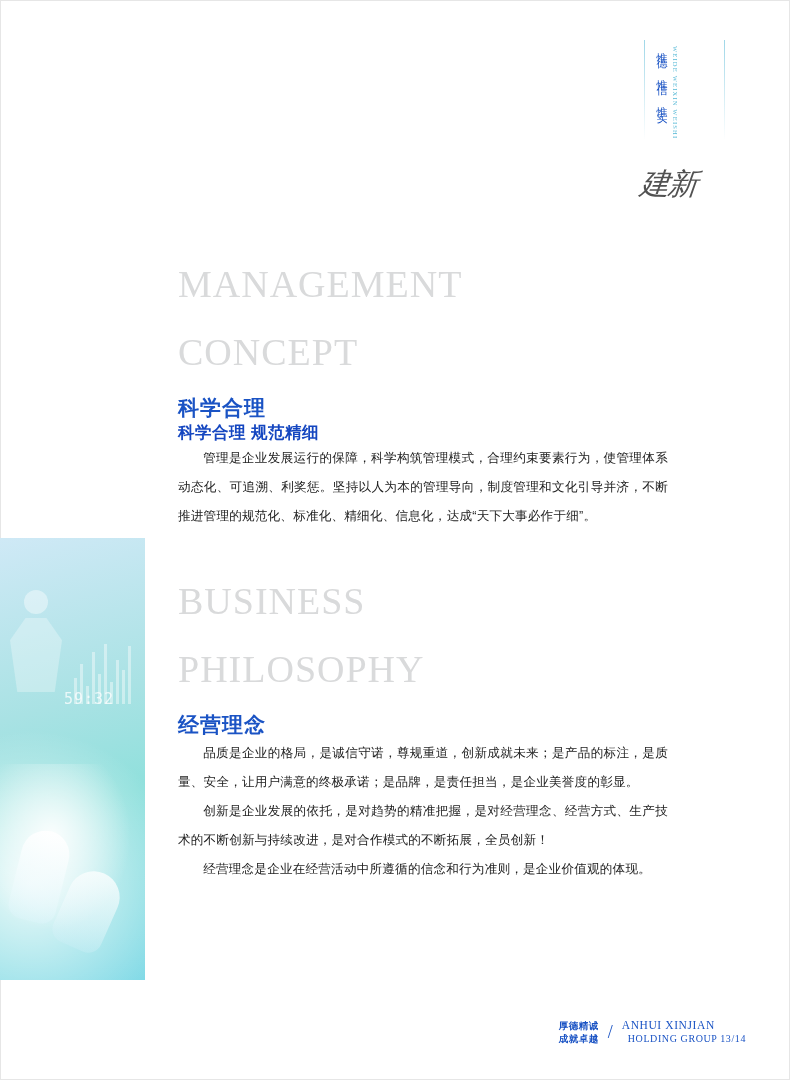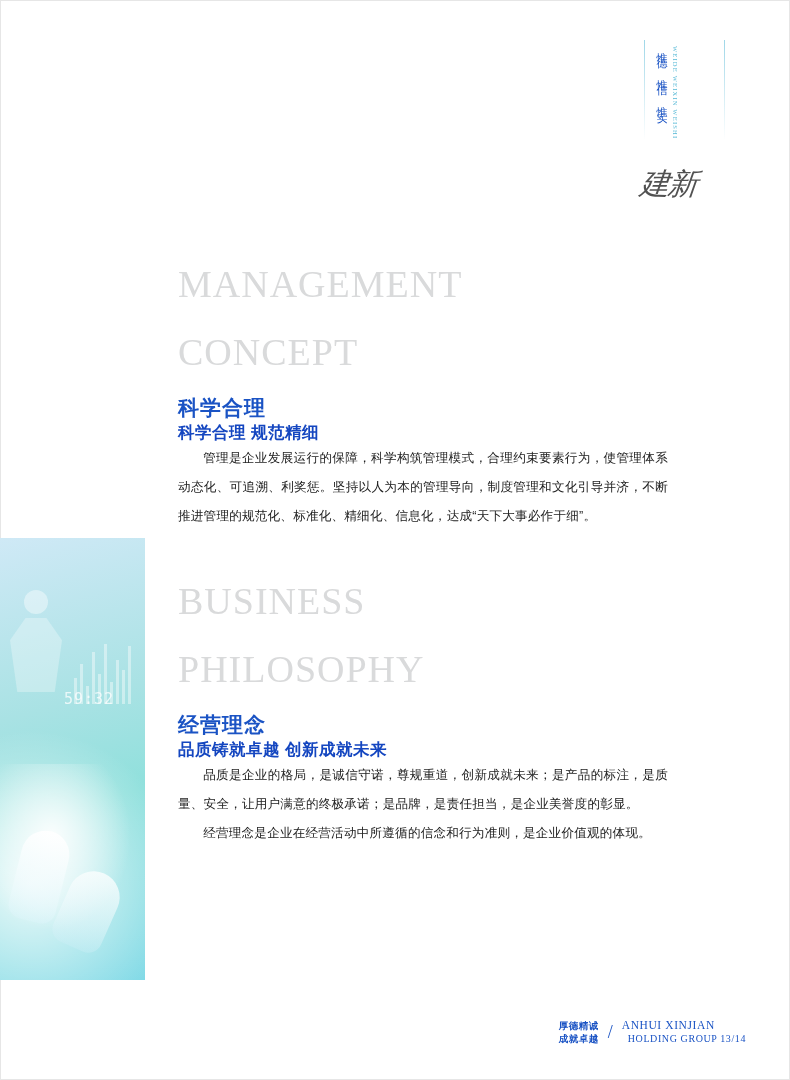--- a/index.html
+++ b/index.html
@@ -305,22 +305,22 @@
   <div class="subtitle">科学合理  规范精细</div>
   <div class="para">管理是企业发展运行的保障，科学构筑管理模式，合理约束要素行为，使管理体系动态化、可追溯、利奖惩。坚持以人为本的管理导向，制度管理和文化引导并济，不断推进管理的规范化、标准化、精细化、信息化，达成“天下大事必作于细”。</div>
 </div>
 
 <div class="section sec-biz">
   <div class="bigtitle">BUSINESS</div>
   <div class="title-row">
     <div class="bigtitle">PHILOSOPHY</div>
     <div class="cn-title">经营理念</div>
   </div>
-  <div class="subtitle">品质铸就卓越   创新成就未来</div>
   <div class="para">品质是企业的格局，是诚信守诺，尊规重道，创新成就未来；是产品的标注，是质量、安全，让用户满意的终极承诺；是品牌，是责任担当，是企业美誉度的彰显。</div>
+  <div class="para tight">创新是企业发展的依托，是对趋势的精准把握，是对经营理念、经营方式、生产技术的不断创新与持续改进，是对合作模式的不断拓展，全员创新！</div>
   <div class="para tight">经营理念是企业在经营活动中所遵循的信念和行为准则，是企业价值观的体现。</div>
 </div>
 
 <div class="footer">
   <div class="footer-cn">
     <div>厚德精诚</div>
     <div>成就卓越</div>
   </div>
   <div class="footer-slash">/</div>
   <div class="footer-en">

